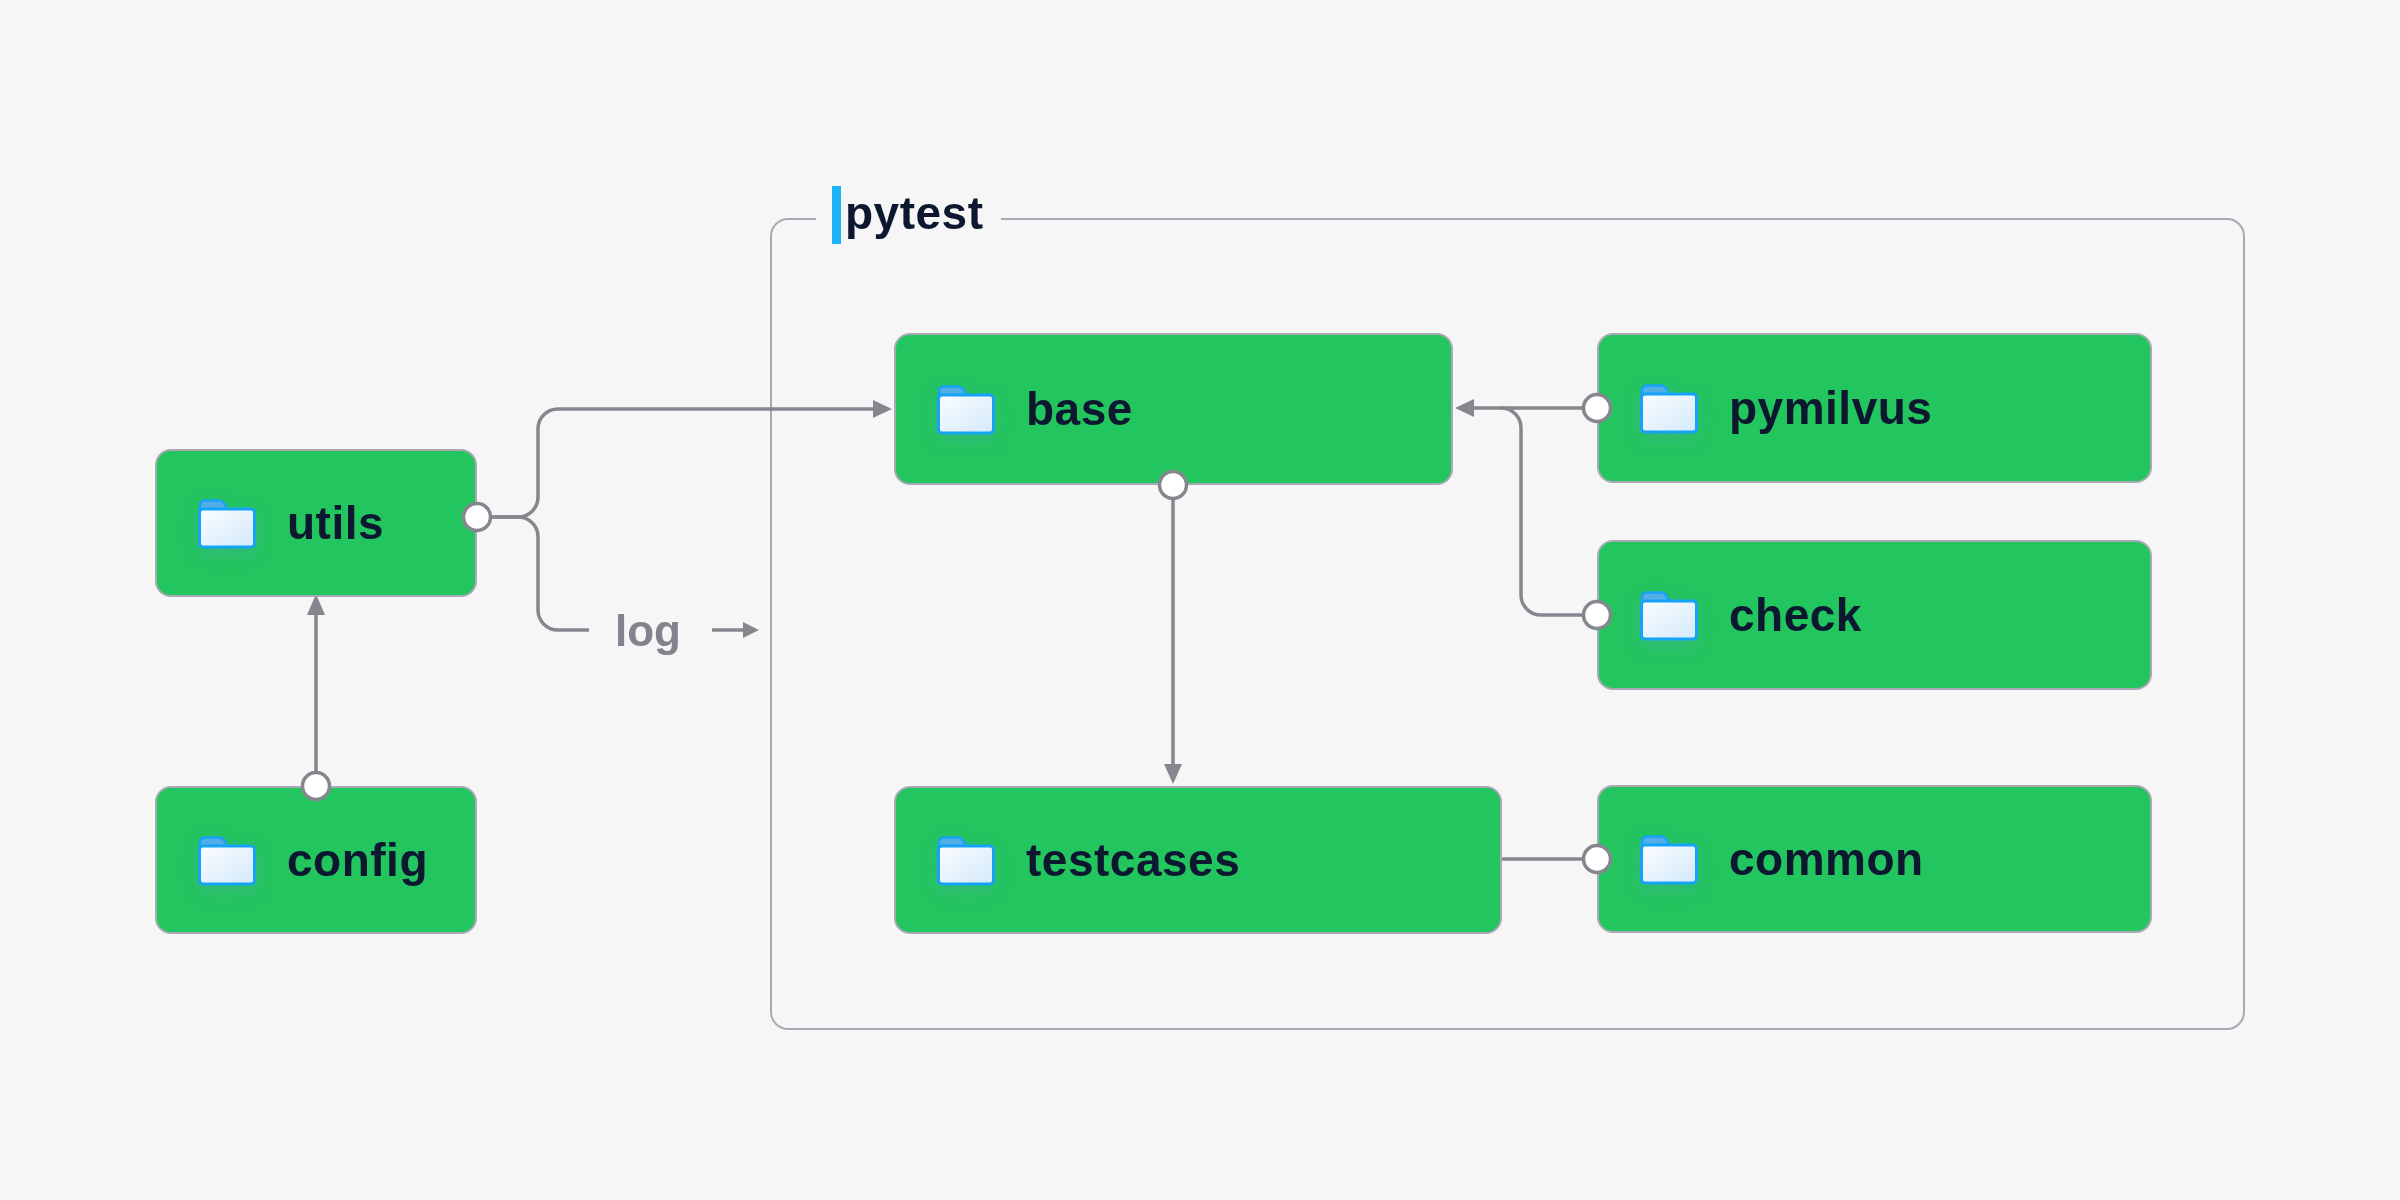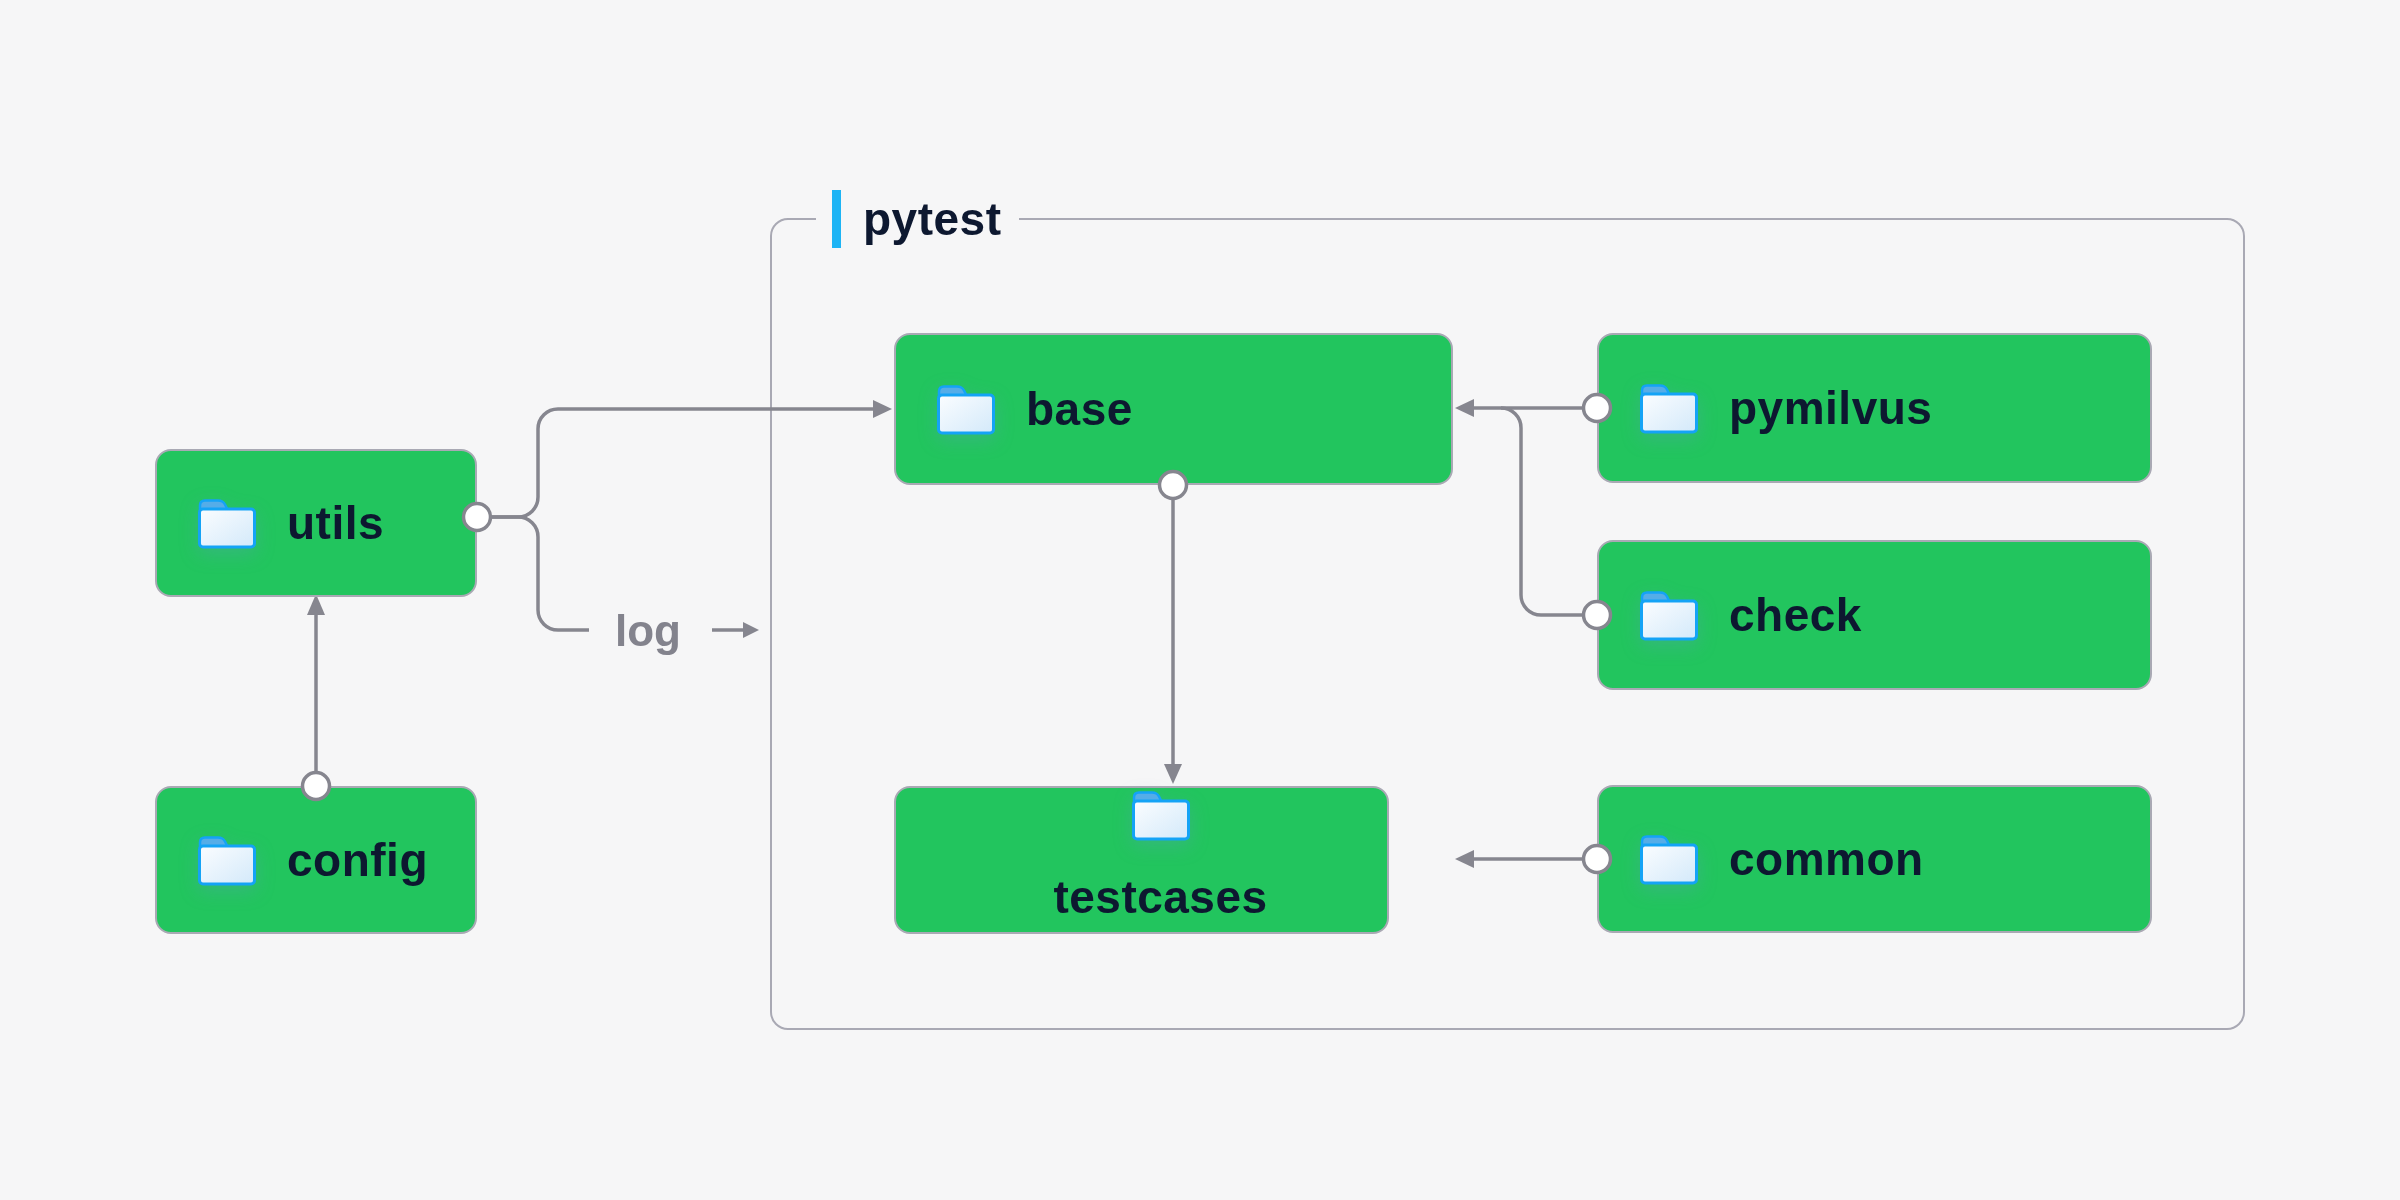--- a/index.html
+++ b/index.html
@@ -25,22 +25,21 @@
     border: 2.5px solid #a9a9b4;
     border-radius: 18px;
     box-sizing: border-box;
     z-index: 0;
   }
   .group-label {
     position: absolute;
     top: -34px; left: 44px;
     height: 66px;
     display: flex;
-    align-items: center;
-    gap: 22px;
+    gap: 4px;
     background: #f6f6f7;
     padding: 0 18px 0 16px;
   }
   .group-bar {
     width: 9px; height: 58px;
     background: #1db4f5;
   }
   .group-text {
     font-size: 46px;
     font-weight: 700;
@@ -76,21 +75,21 @@
   circle.port { fill: #ffffff; stroke: #86868f; stroke-width: 3.5; }
   text.edge-label {
     fill: #83838d;
     font-size: 44px;
     font-weight: 600;
     font-family: "Liberation Sans", sans-serif;
   }
   #node-utils     { left: 155px;  top: 443px; width: 322px; height: 148px; margin-top: 6px; }
   #node-config    { left: 155px;  top: 786px; width: 322px; height: 148px; text-align: right; }
   #node-base      { left: 894px;  top: 333px; width: 559px; height: 152px; }
-  #node-testcases { left: 894px;  top: 786px; width: 495px; height: 148px; flex-direction: column; }
+  #node-testcases { left: 894px;  top: 786px; width: 608px; height: 148px; }
   #node-pymilvus  { left: 1597px; top: 333px; width: 555px; height: 150px; }
   #node-check     { left: 1597px; top: 540px; width: 555px; height: 150px; }
   #node-common    { left: 1597px; top: 785px; width: 555px; height: 148px; }
   .symbol-defs { position: absolute; width: 0; height: 0; overflow: hidden; }
 </style>
 </head>
 <body>
 
 <svg class="symbol-defs" aria-hidden="true">
   <defs>

